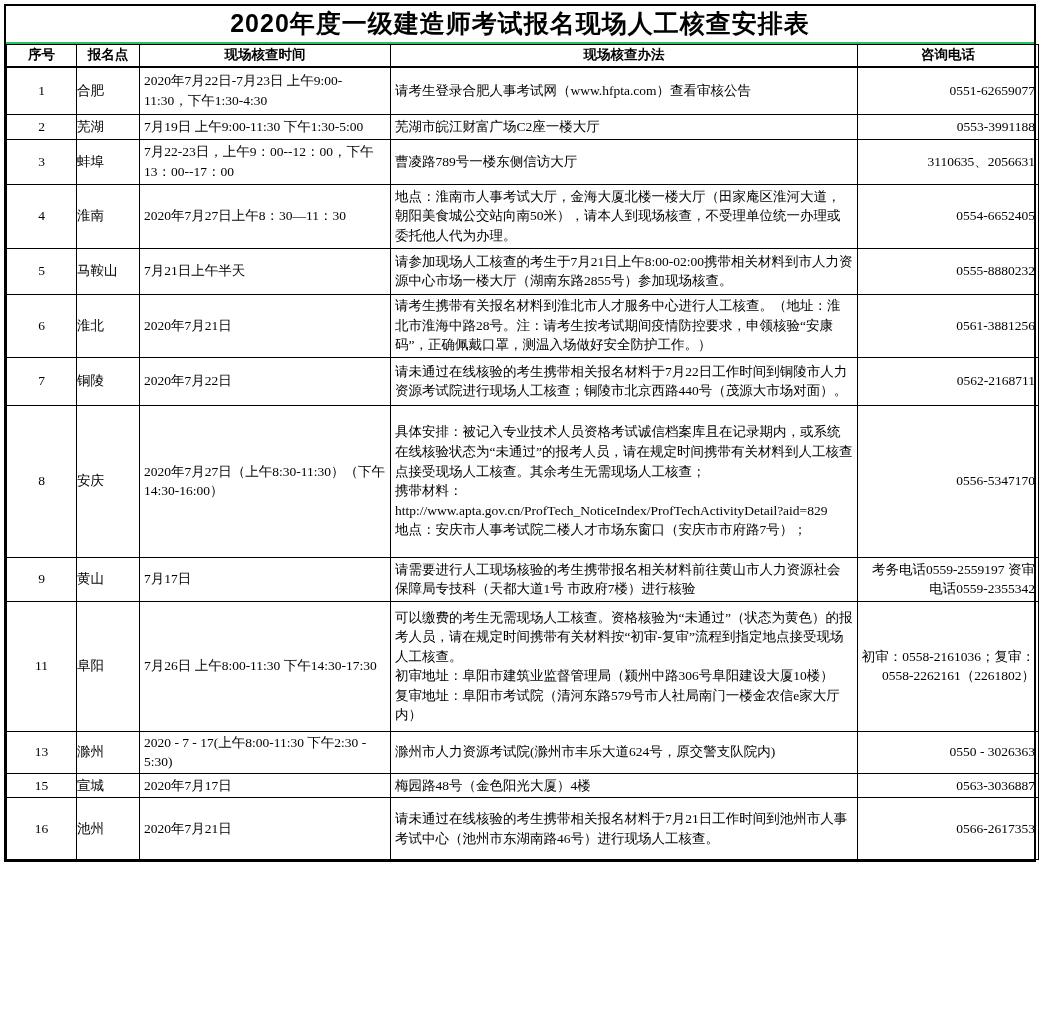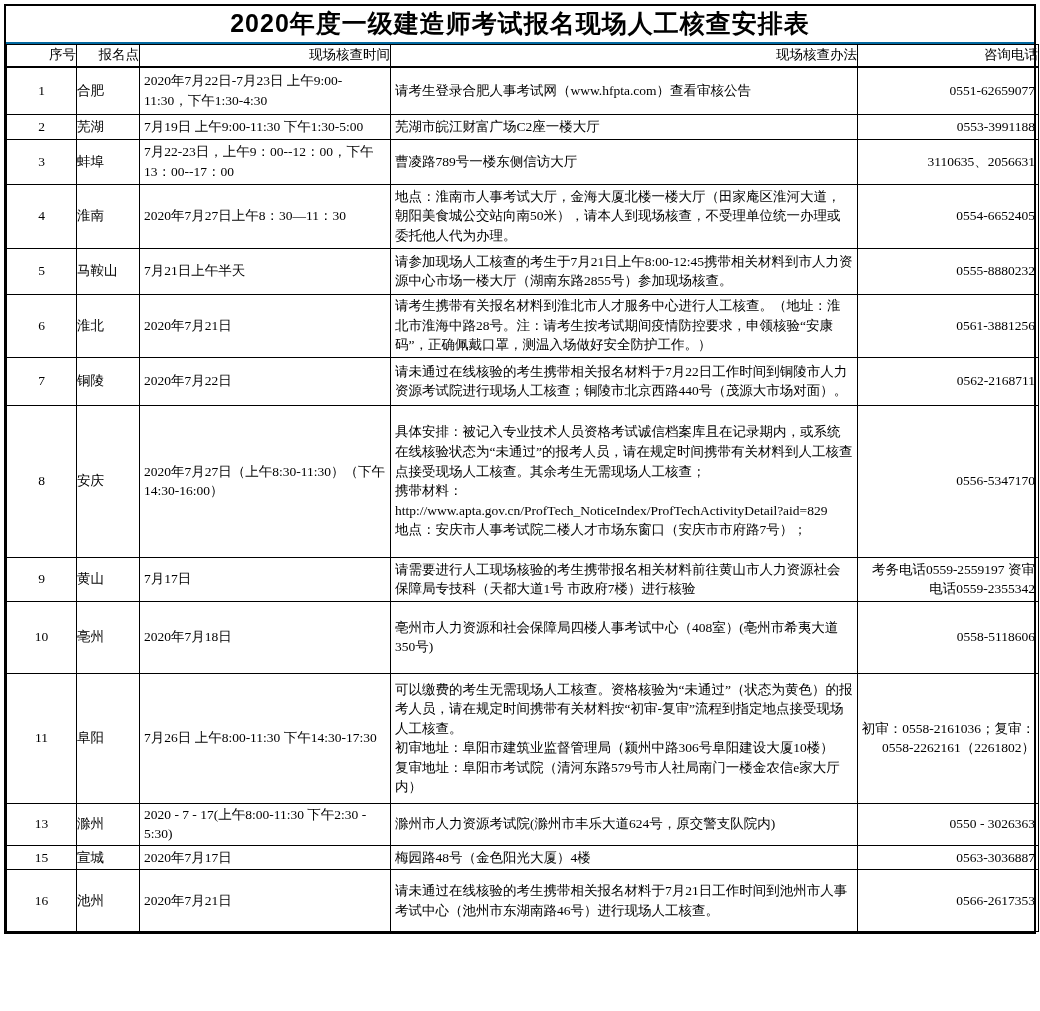--- a/index.html
+++ b/index.html
@@ -15,39 +15,39 @@
   .doc-frame {
     border: 2px solid #000;
   }
   .doc-title {
     font-family: "Liberation Sans", "DejaVu Sans", sans-serif;
     font-weight: bold;
     font-size: 25px;
     text-align: center;
     padding: 1px 0 2px 0;
     letter-spacing: 1px;
-    border-bottom: 2px solid #0369a1;
+    border-bottom: 2px solid #22c55e;
   }
   table.schedule {
     width: 100%;
     border-collapse: collapse;
     table-layout: fixed;
     font-size: 13.5px;
     line-height: 1.45;
   }
   table.schedule th,
   table.schedule td {
     border: 1px solid #000;
     vertical-align: middle;
     overflow: hidden;
   }
   table.schedule thead th {
-    font-weight: normal;
+    font-weight: bold;
     font-size: 13.5px;
-    text-align: right;
+    text-align: center;
     height: 22px;
     border-bottom: 2px solid #000;
   }
   col.c-seq   { width: 70px; }
   col.c-point { width: 63px; }
   col.c-time  { width: 251px; }
   col.c-method{ width: 467px; }
   col.c-phone { width: 181px; }
   td.cell-seq {
     text-align: center;
@@ -121,21 +121,21 @@
     <td class="cell-seq">4</td>
     <td class="cell-point">淮南</td>
     <td class="cell-time">2020年7月27日上午8：30—11：30</td>
     <td class="cell-method">地点：淮南市人事考试大厅，金海大厦北楼一楼大厅（田家庵区淮河大道，朝阳美食城公交站向南50米），请本人到现场核查，不受理单位统一办理或委托他人代为办理。</td>
     <td class="cell-phone">0554-6652405</td>
   </tr>
           <tr style="height: 46px;">
     <td class="cell-seq">5</td>
     <td class="cell-point">马鞍山</td>
     <td class="cell-time">7月21日上午半天</td>
-    <td class="cell-method">请参加现场人工核查的考生于7月21日上午8:00-12:45携带相关材料到市人力资源中心市场一楼大厅（湖南东路2855号）参加现场核查。</td>
+    <td class="cell-method">请参加现场人工核查的考生于7月21日上午8:00-02:00携带相关材料到市人力资源中心市场一楼大厅（湖南东路2855号）参加现场核查。</td>
     <td class="cell-phone">0555-8880232</td>
   </tr>
           <tr style="height: 63px;">
     <td class="cell-seq">6</td>
     <td class="cell-point">淮北</td>
     <td class="cell-time">2020年7月21日</td>
     <td class="cell-method">请考生携带有关报名材料到淮北市人才服务中心进行人工核查。（地址：淮北市淮海中路28号。注：请考生按考试期间疫情防控要求，申领核验“安康码”，正确佩戴口罩，测温入场做好安全防护工作。）</td>
     <td class="cell-phone">0561-3881256</td>
   </tr>
           <tr style="height: 48px;">
@@ -155,27 +155,20 @@
 地点：安庆市人事考试院二楼人才市场东窗口（安庆市市府路7号）；</td>
     <td class="cell-phone">0556-5347170</td>
   </tr>
           <tr style="height: 39px;">
     <td class="cell-seq">9</td>
     <td class="cell-point">黄山</td>
     <td class="cell-time">7月17日</td>
     <td class="cell-method">请需要进行人工现场核验的考生携带报名相关材料前往黄山市人力资源社会保障局专技科（天都大道1号 市政府7楼）进行核验</td>
     <td class="cell-phone">考务电话0559-2559197 资审电话0559-2355342</td>
   </tr>
-          <tr style="height: 72px;">
-    <td class="cell-seq">10</td>
-    <td class="cell-point">亳州</td>
-    <td class="cell-time">2020年7月18日</td>
-    <td class="cell-method">亳州市人力资源和社会保障局四楼人事考试中心（408室）(亳州市希夷大道350号)</td>
-    <td class="cell-phone">0558-5118606</td>
-  </tr>
           <tr style="height: 130px;">
     <td class="cell-seq">11</td>
     <td class="cell-point">阜阳</td>
     <td class="cell-time">7月26日 上午8:00-11:30 下午14:30-17:30</td>
     <td class="cell-method">可以缴费的考生无需现场人工核查。资格核验为“未通过”（状态为黄色）的报考人员，请在规定时间携带有关材料按“初审-复审”流程到指定地点接受现场人工核查。
 初审地址：阜阳市建筑业监督管理局（颍州中路306号阜阳建设大厦10楼）
 复审地址：阜阳市考试院（清河东路579号市人社局南门一楼金农信e家大厅内）</td>
     <td class="cell-phone">初审：0558-2161036；复审：0558-2262161（2261802）</td>
   </tr>
           <tr style="height: 39px;">

